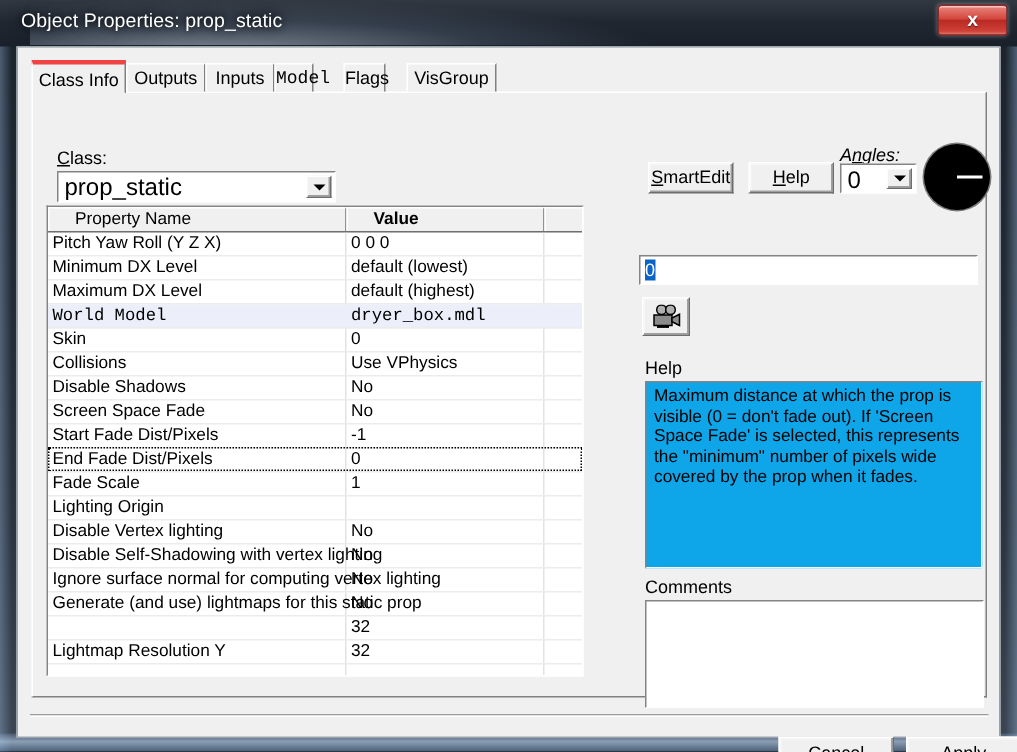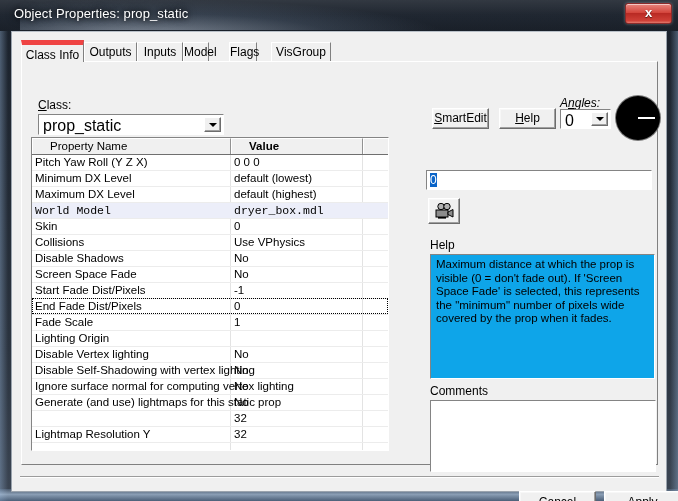--- a/index.html
+++ b/index.html
@@ -116,21 +116,21 @@
     box-sizing: border-box;
     text-align: center;
     cursor: default;
     white-space: nowrap;
   }
   .tab.selected {
     top: 0px;
     height: 22px;
     line-height: 20px;
     border-left: 1px solid #ffffff;
-    border-top: 5px solid #ef4444;
+    border-top: 3px solid #ef4444;
     border-right: 1px solid #808080;
     background: #f0f0f0;
     z-index: 4;
   }
   #tabpage {
     position: absolute;
     left: 9px; top: 29px;
     width: 637px; height: 404px;
     border-left: 1px solid #ffffff;
     border-top: 1px solid #ffffff;
@@ -381,21 +381,21 @@
     <div class="x">x</div>
   </div>
 
   <div id="client">
 
     <div id="tabpage"></div>
     <div id="tabstrip">
         <div class="tab selected" style="left: 0px; width: 63px;"><span>Class Info</span></div>
         <div class="tab" style="left: 63px; width: 53px;"><span>Outputs</span></div>
         <div class="tab" style="left: 116px; width: 46px;"><span>Inputs</span></div>
-        <div class="tab" style="left: 162px; width: 26px;"><span>Model</span></div>
+        <div class="tab" style="left: 162px; width: 26px; font-family: Liberation Mono, monospace;"><span>Model</span></div>
         <div class="tab" style="left: 208px; width: 28px;"><span>Flags</span></div>
         <div class="tab" style="left: 250px; width: 60px;"><span>VisGroup</span></div>
       </div>
     <div id="tabpage-selmask" style="left: 10px; width: 61px;"></div>
 
     <div class="lbl" style="left:26px; top:66px;">
       <u>C</u><span>lass:</span>
     </div>
 
     <div class="combo" style="left:26px; top:82px; width:186px; height:21px;">

